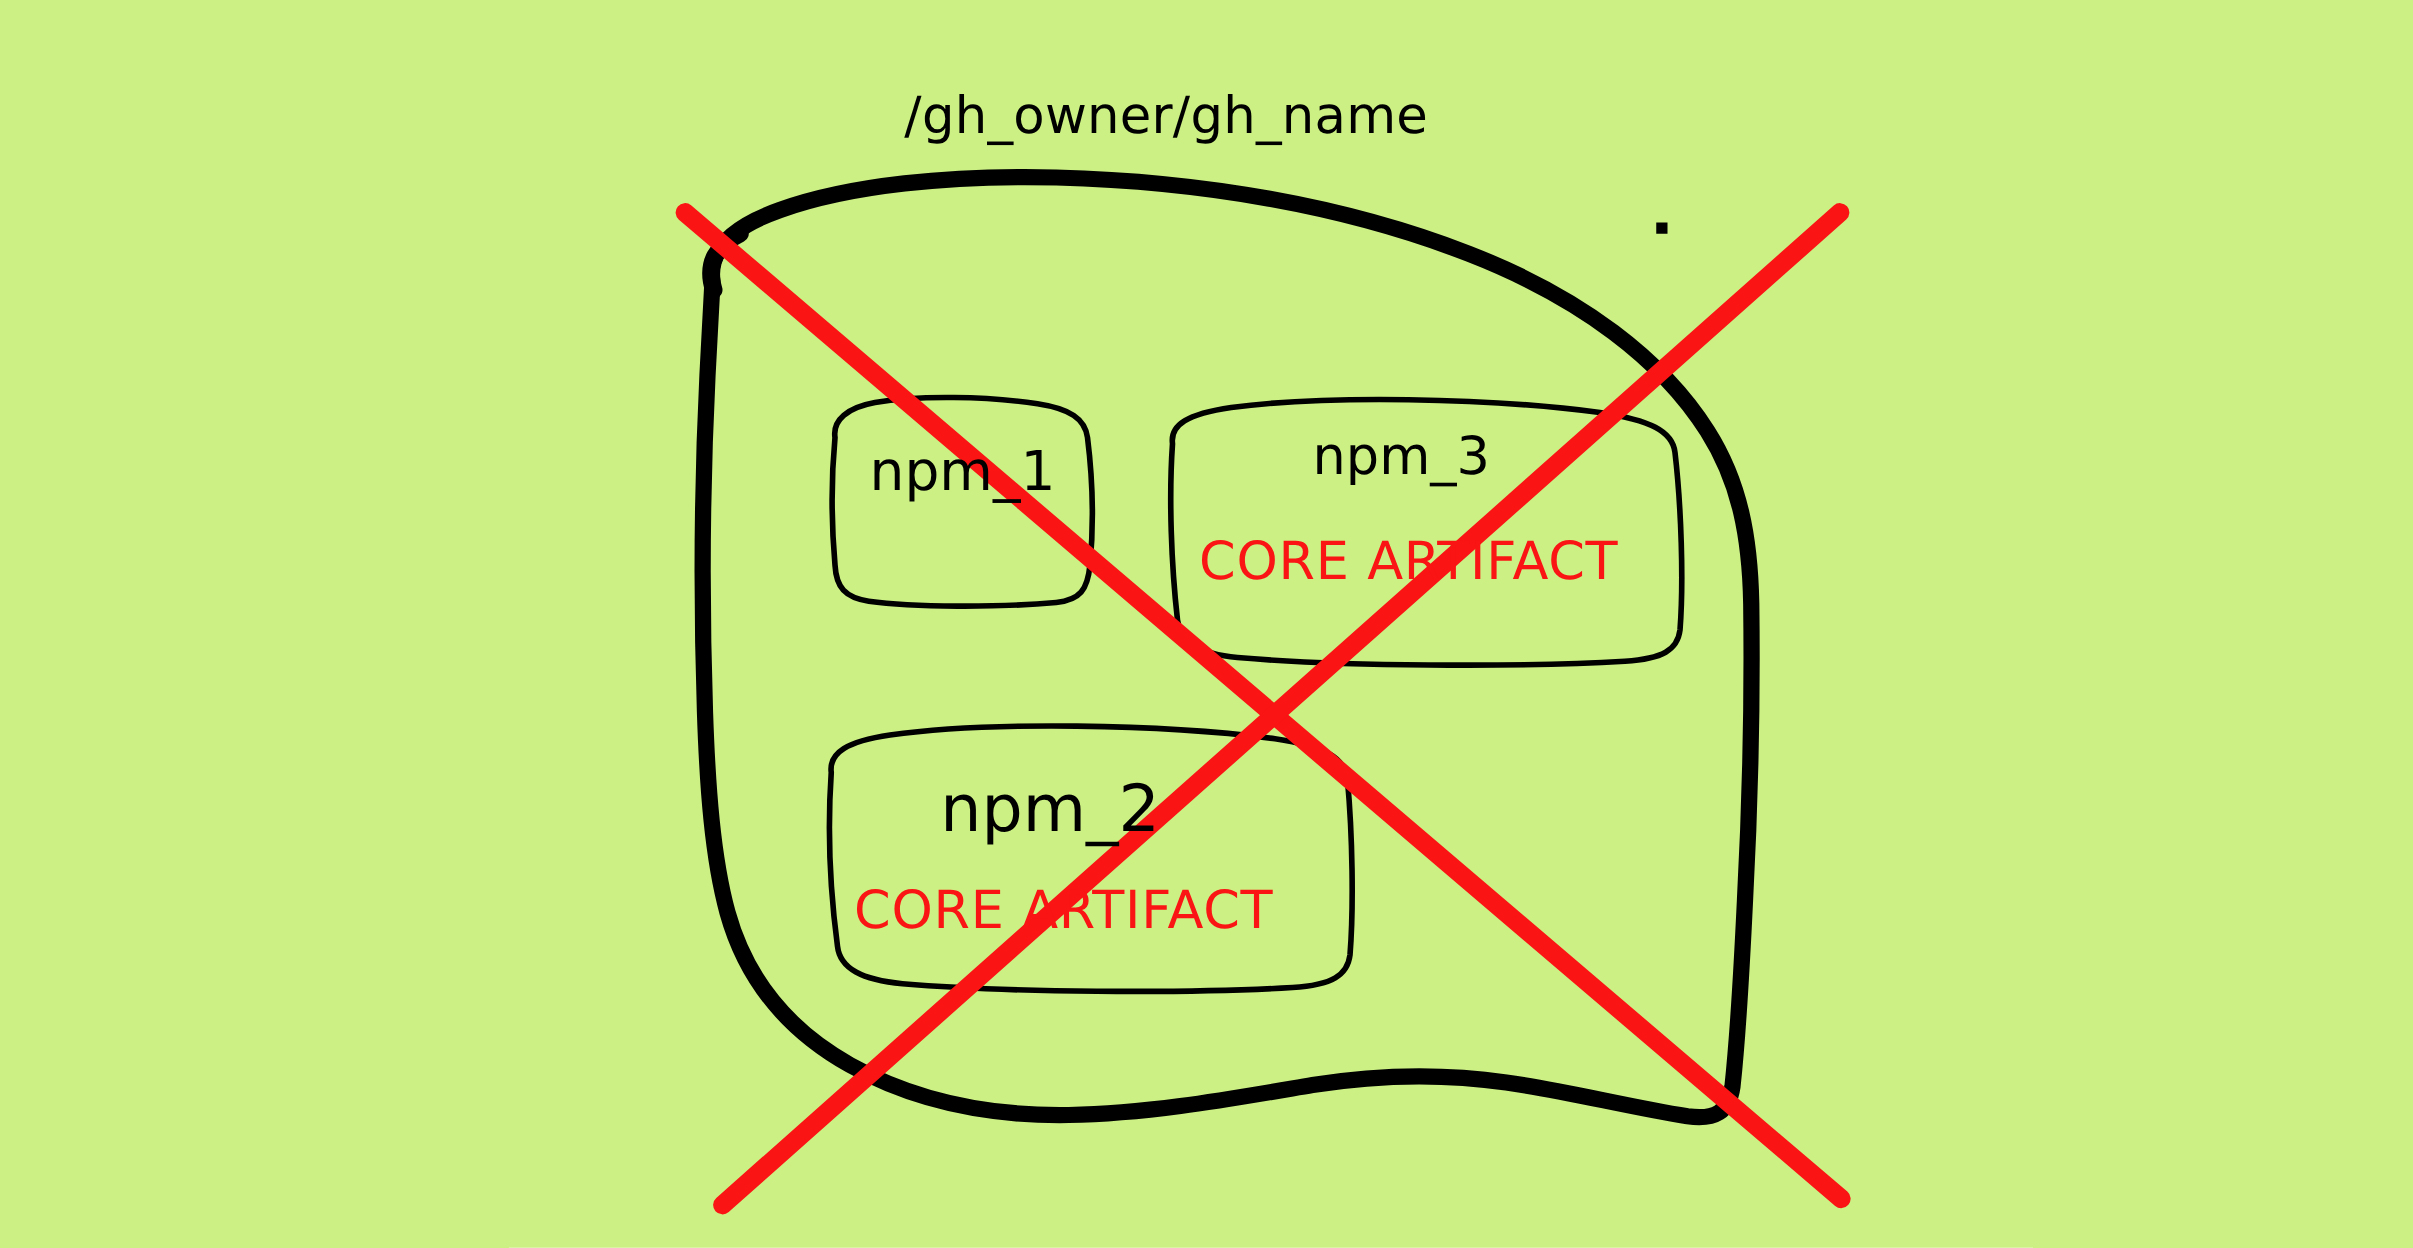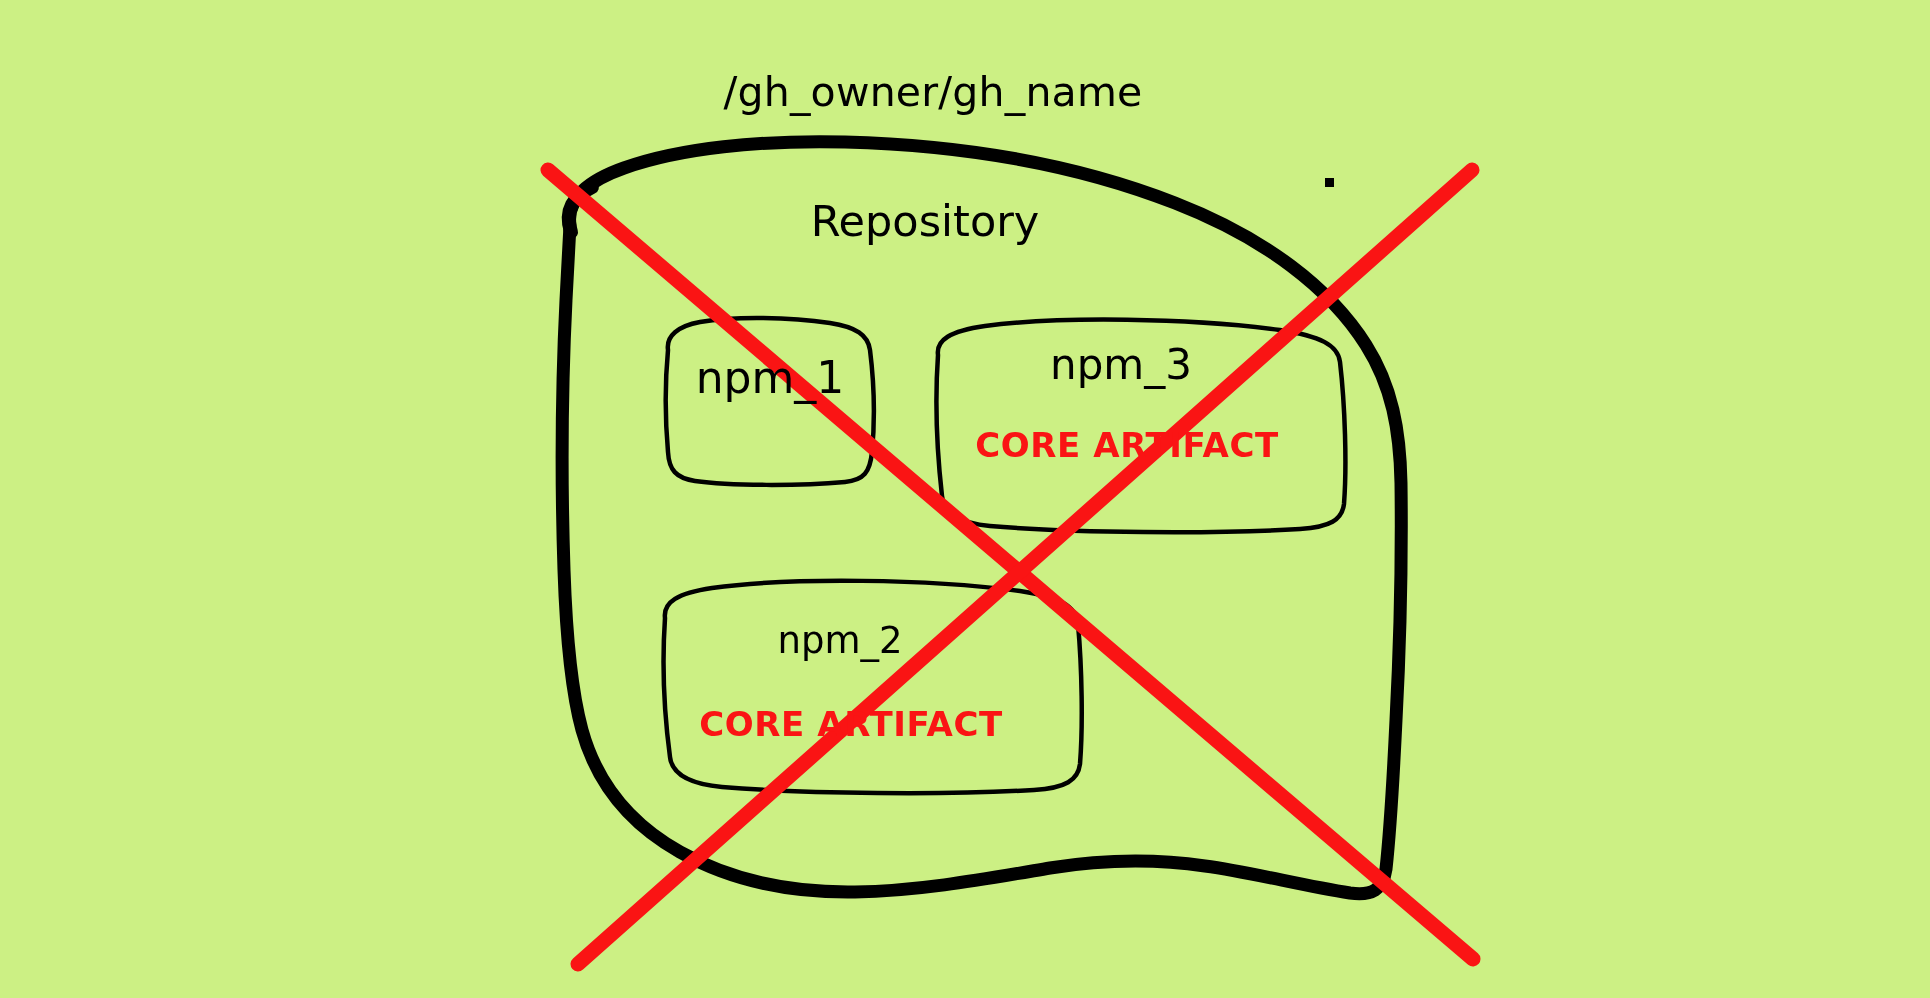--- a/index.html
+++ b/index.html
@@ -55,29 +55,29 @@
     font-size: 44px;
   }
   #npm3-label {
     left: 1121px;
     top: 344px;
     font-size: 42px;
   }
   #npm2-label {
     left: 840px;
     top: 622px;
-    font-size: 37px;
+    font-size: 52px;
   }
   .core-artifact {
     position: absolute;
     white-space: nowrap;
     color: #fa1414;
     font-family: "DejaVu Sans", "Liberation Sans", sans-serif;
-    font-weight: 700;
-    font-size: 34px;
+    font-weight: 400;
+    font-size: 42px;
     letter-spacing: 0.6px;
     line-height: 1;
     transform: translateX(-50%);
     text-align: right;
     pointer-events: none;
   }
   #npm3-core-artifact {
     left: 1127px;
     top: 428px;
   }
@@ -148,21 +148,20 @@
     <rect x="1325" y="178" width="9" height="9" fill="#000000"></rect>
 
     <g>
       <line x1="548" y1="170" x2="1473" y2="959" stroke="#fa1414" stroke-width="15" stroke-linecap="round"></line>
       <line x1="1472" y1="170" x2="578" y2="964" stroke="#fa1414" stroke-width="15" stroke-linecap="round"></line>
     </g>
   </svg>
 
   <div class="txt center" id="repo-path-label">/gh_owner/gh_name</div>
 
-  <div class="txt center" id="repository-label">Repository</div>
 
   <div class="txt center" id="npm1-label">npm_1</div>
 
   <div class="txt center" id="npm3-label">npm_3</div>
 
   <div class="core-artifact" id="npm3-core-artifact">CORE ARTIFACT</div>
 
   <div class="txt center" id="npm2-label">npm_2</div>
 
   <div class="core-artifact" id="npm2-core-artifact">CORE ARTIFACT</div>

